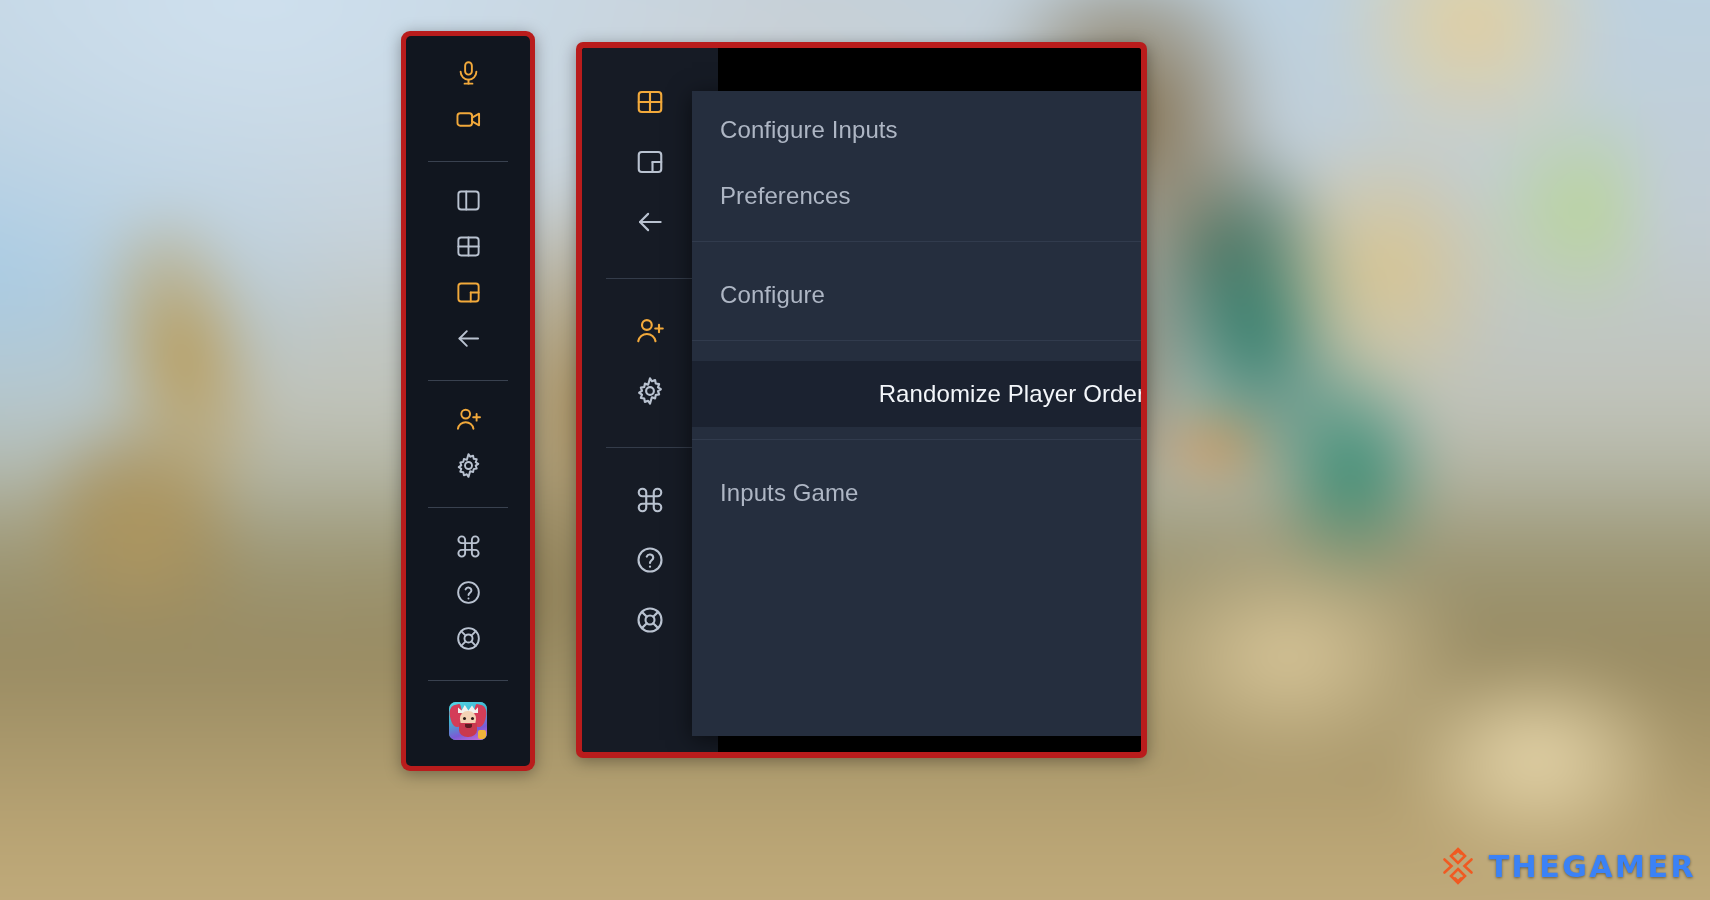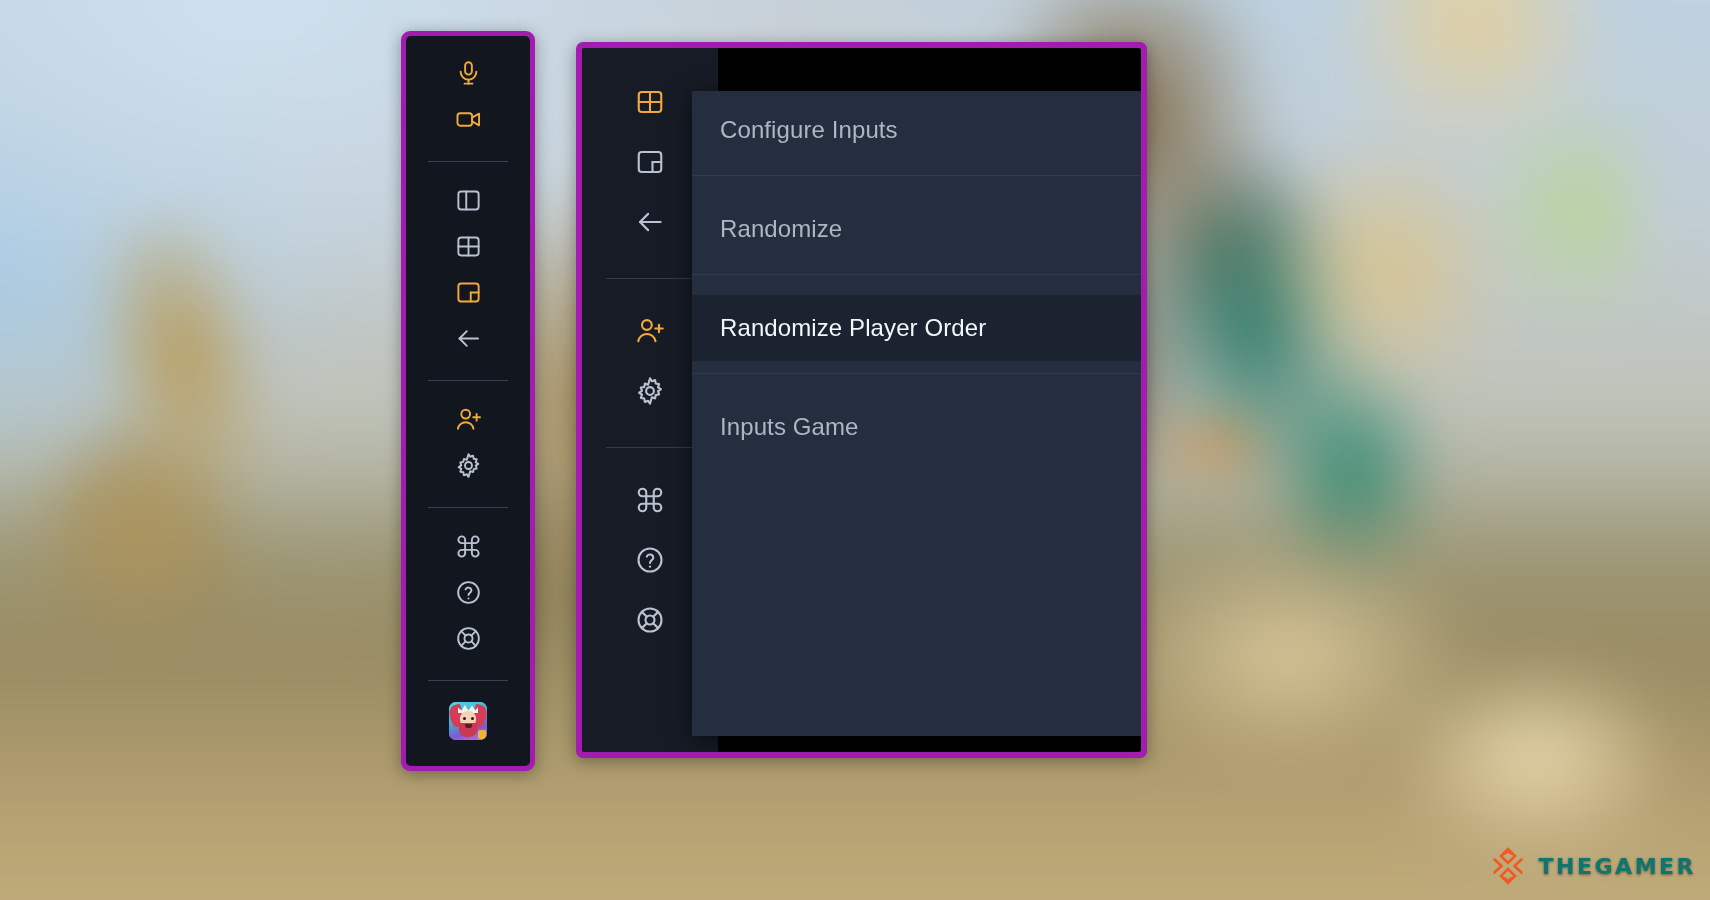--- a/index.html
+++ b/index.html
@@ -108,21 +108,21 @@
   .bg-glow-orange {
     position: absolute;
     left: 1210px; top: 470px;
     width: 170px; height: 110px;
     background: radial-gradient(ellipse 85px 40px at 50% 50%, #e8862e 0%, rgba(232,134,46,0) 70%);
   }
 
   
   .card {
     position: absolute;
-    background: #a21caf;
+    background: #b91c1c;
     border-radius: 9px;
     box-shadow: 0 3px 16px rgba(0,0,0,0.35);
   }
   #panel-one {
     left: 401px; top: 31px;
     width: 134px; height: 740px;
     padding: 5px;
   }
   #panel-one .inner {
     width: 100%; height: 100%;
@@ -234,42 +234,43 @@
     align-items: center;
     padding-left: 28px;
     font-size: 24px;
     color: #aeb6c4;
     letter-spacing: 0.1px;
     white-space: nowrap;
   }
   .menu-item.hovered {
     background: #1b2230;
     color: #f3f6fa;
+    justify-content: flex-end;
   }
   .menu-sep {
     height: 1px;
     background: #313b4d;
     margin: 0;
   }
   .menu-pad-sm { height: 12px; }
   .menu-pad-md { height: 20px; }
 
   
   #watermark {
     position: absolute;
     right: 14px;
     bottom: 14px;
     display: flex;
     align-items: center;
     gap: 11px;
     z-index: 30;
   }
   #watermark .wm-text {
-    color: #0f766e;
-    font-size: 22px;
+    color: #3b82f6;
+    font-size: 30px;
     font-weight: bold;
     letter-spacing: 2.5px;
     font-family: "DejaVu Sans", sans-serif;
     text-shadow: 0 1px 3px rgba(0,0,0,0.45);
   }
 </style>
 </head>
 <body>
 
 <div id="root">
@@ -460,27 +461,30 @@
           </div>
       </div>
 
       <div id="panel-two-stage"></div>
 
       <div id="context-menu">
           <div class="menu-group">
             <div class="menu-item">
               <span>Configure Inputs</span>
             </div>
+            <div class="menu-item">
+              <span>Preferences</span>
+            </div>
           </div>
           <div class="menu-pad-sm"></div>
           <div class="menu-sep"></div>
           <div class="menu-pad-md"></div>
           <div class="menu-group">
             <div class="menu-item">
-              <span>Randomize</span>
+              <span>Configure</span>
             </div>
           </div>
           <div class="menu-pad-sm"></div>
           <div class="menu-sep"></div>
           <div class="menu-pad-md"></div>
           <div class="menu-group">
             <div class="menu-item hovered">
               <span>Randomize Player Order</span>
             </div>
           </div>

